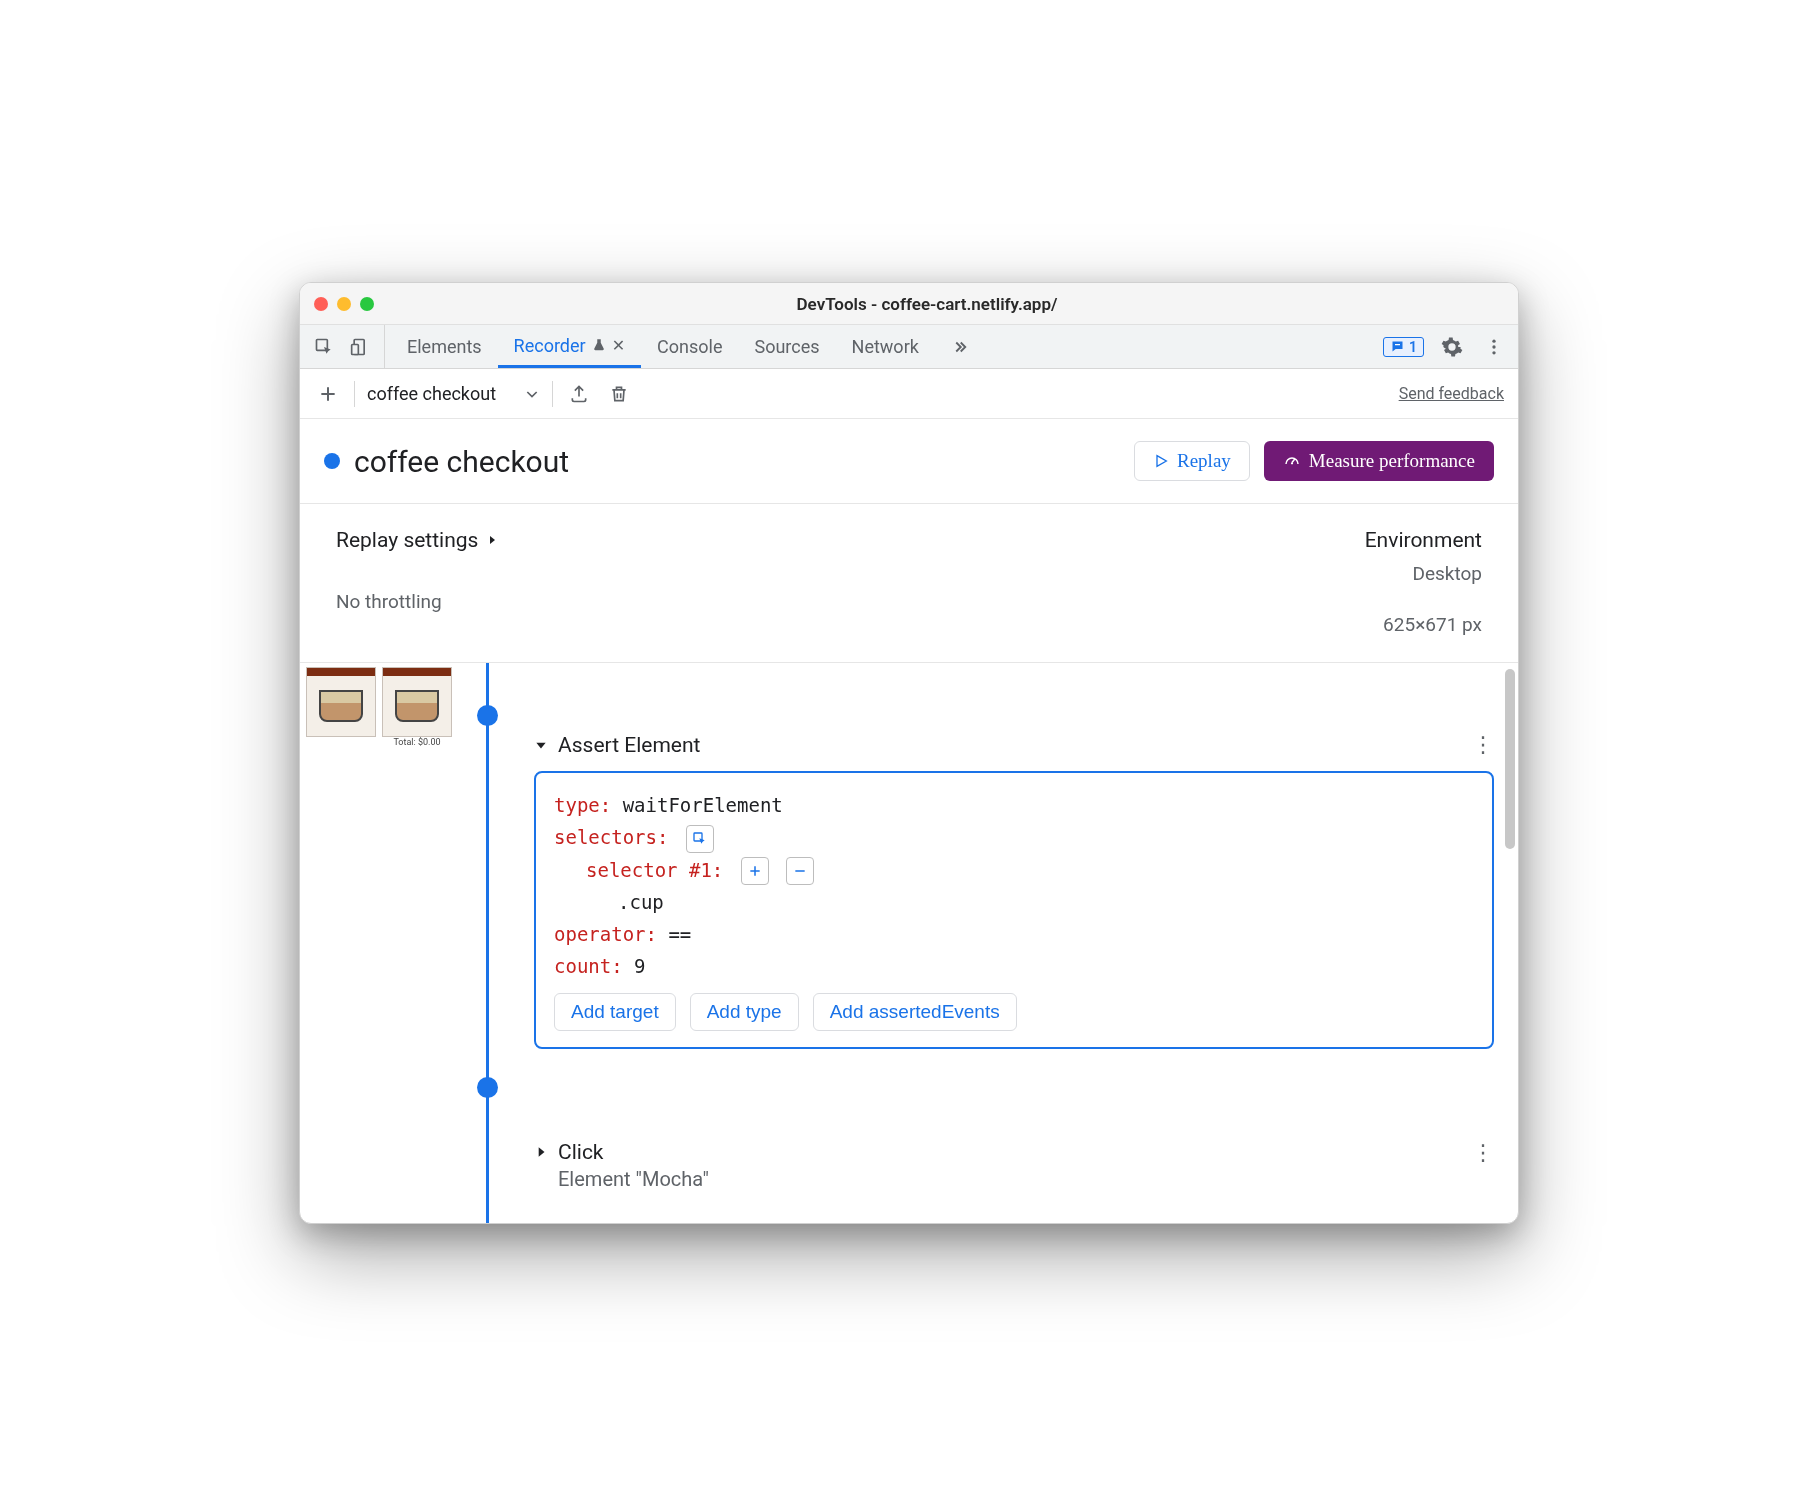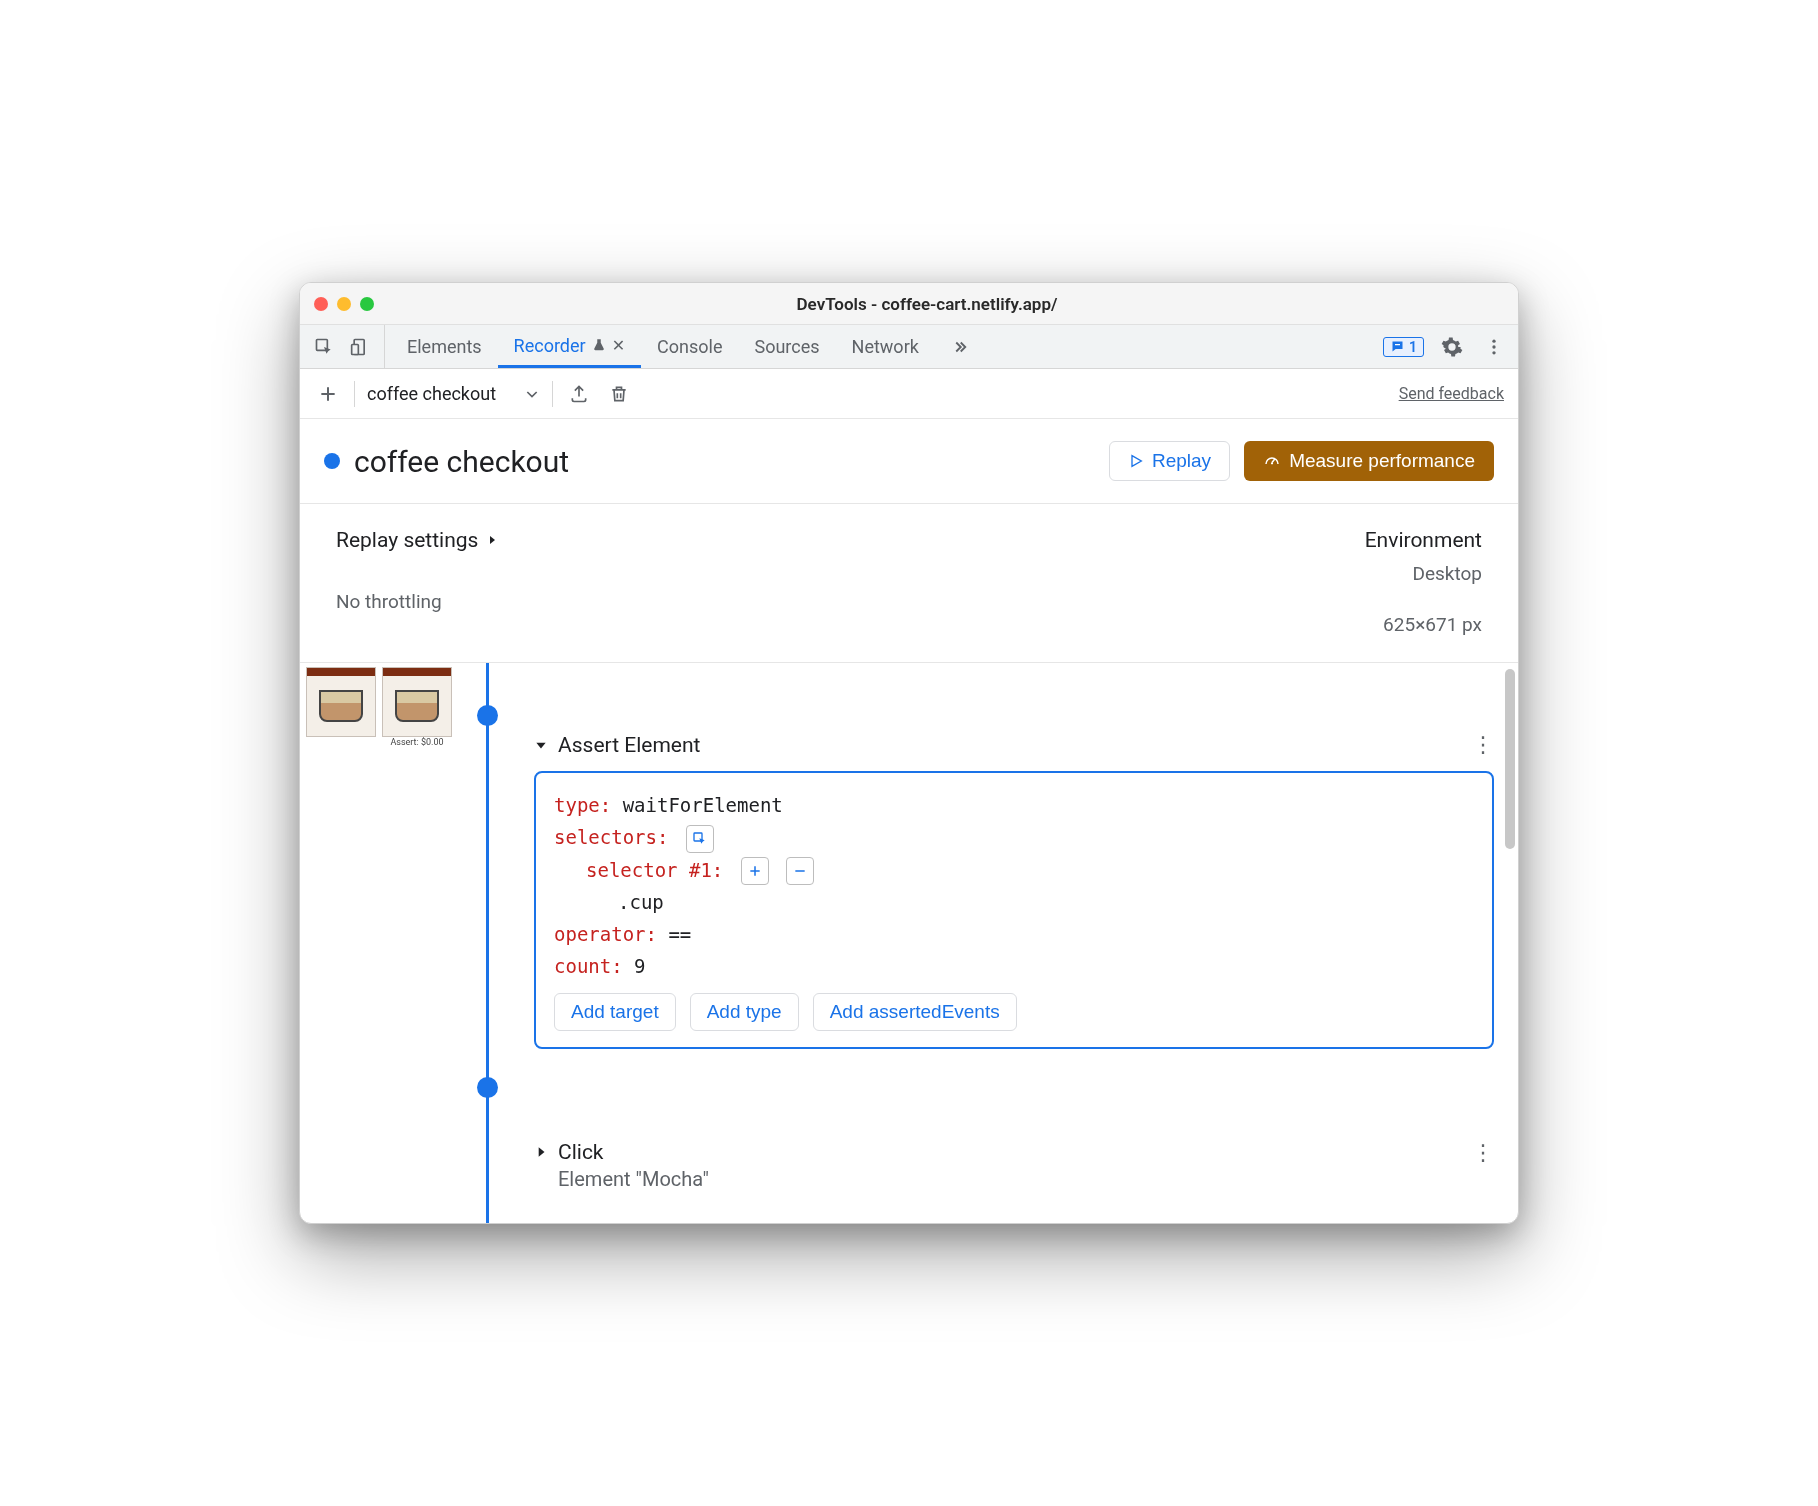--- a/index.html
+++ b/index.html
@@ -82,24 +82,24 @@
     display: flex; align-items: center; padding: 22px 24px;
     border-bottom: 1px solid #e6e6e6;
     gap: 14px;
   }
   .bluedot { width: 16px; height: 16px; border-radius: 50%; background: #1a73e8; flex-shrink: 0; }
   .rec-title { font-size: 30px; color: #202124; }
   .header .grow { flex: 1; }
   .btn {
     display: inline-flex; align-items: center; gap: 8px;
     border-radius: 6px; padding: 8px 18px; font-size: 19px;
-    cursor: pointer; border: 1px solid transparent; font-weight: 500;
+    cursor: pointer; border: 1px solid transparent; font-weight: 500; font-family: Liberation Serif, serif;
   }
   .btn-outline { border-color: #dadce0; color: #1a73e8; background: #fff; }
-  .btn-primary { background: #a16207; color: #fff; }
+  .btn-primary { background: #701a75; color: #fff; }
   .settings-row {
     display: flex; padding: 24px 36px 26px;
     border-bottom: 1px solid #e6e6e6;
     font-size: 20px; color: #202124;
   }
   .settings-left { display: flex; flex-direction: column; gap: 10px; }
   .settings-left .sub { color: #5f6368; font-size: 19px; margin-top: 28px; }
   .settings-right { margin-left: auto; text-align: right; display: flex; flex-direction: column; gap: 10px; }
   .env-line { display: flex; gap: 14px; color: #5f6368; font-size: 19px; justify-content: flex-end; flex-direction: column; }
   .env-line .sep { border-left: 1px solid #cfcfcf; }
@@ -304,21 +304,21 @@
           </div>
         <div class="thumb-label">　</div>
       </div>
       <div style="display:flex;flex-direction:column;align-items:center;">
         <div class="thumb">
             <div class="bar"></div>
             <div class="mug">
               <div></div>
             </div>
           </div>
-        <div class="thumb-label">Assert: $0.00</div>
+        <div class="thumb-label">Total: $0.00</div>
       </div>
     </div>
 
     <div class="steps">
       <div class="timeline"></div>
       <div class="node" style="top:42px"></div>
       <div class="node" style="top:414px"></div>
 
       <div class="step" style="padding-top:30px">
         <div class="step-header">

